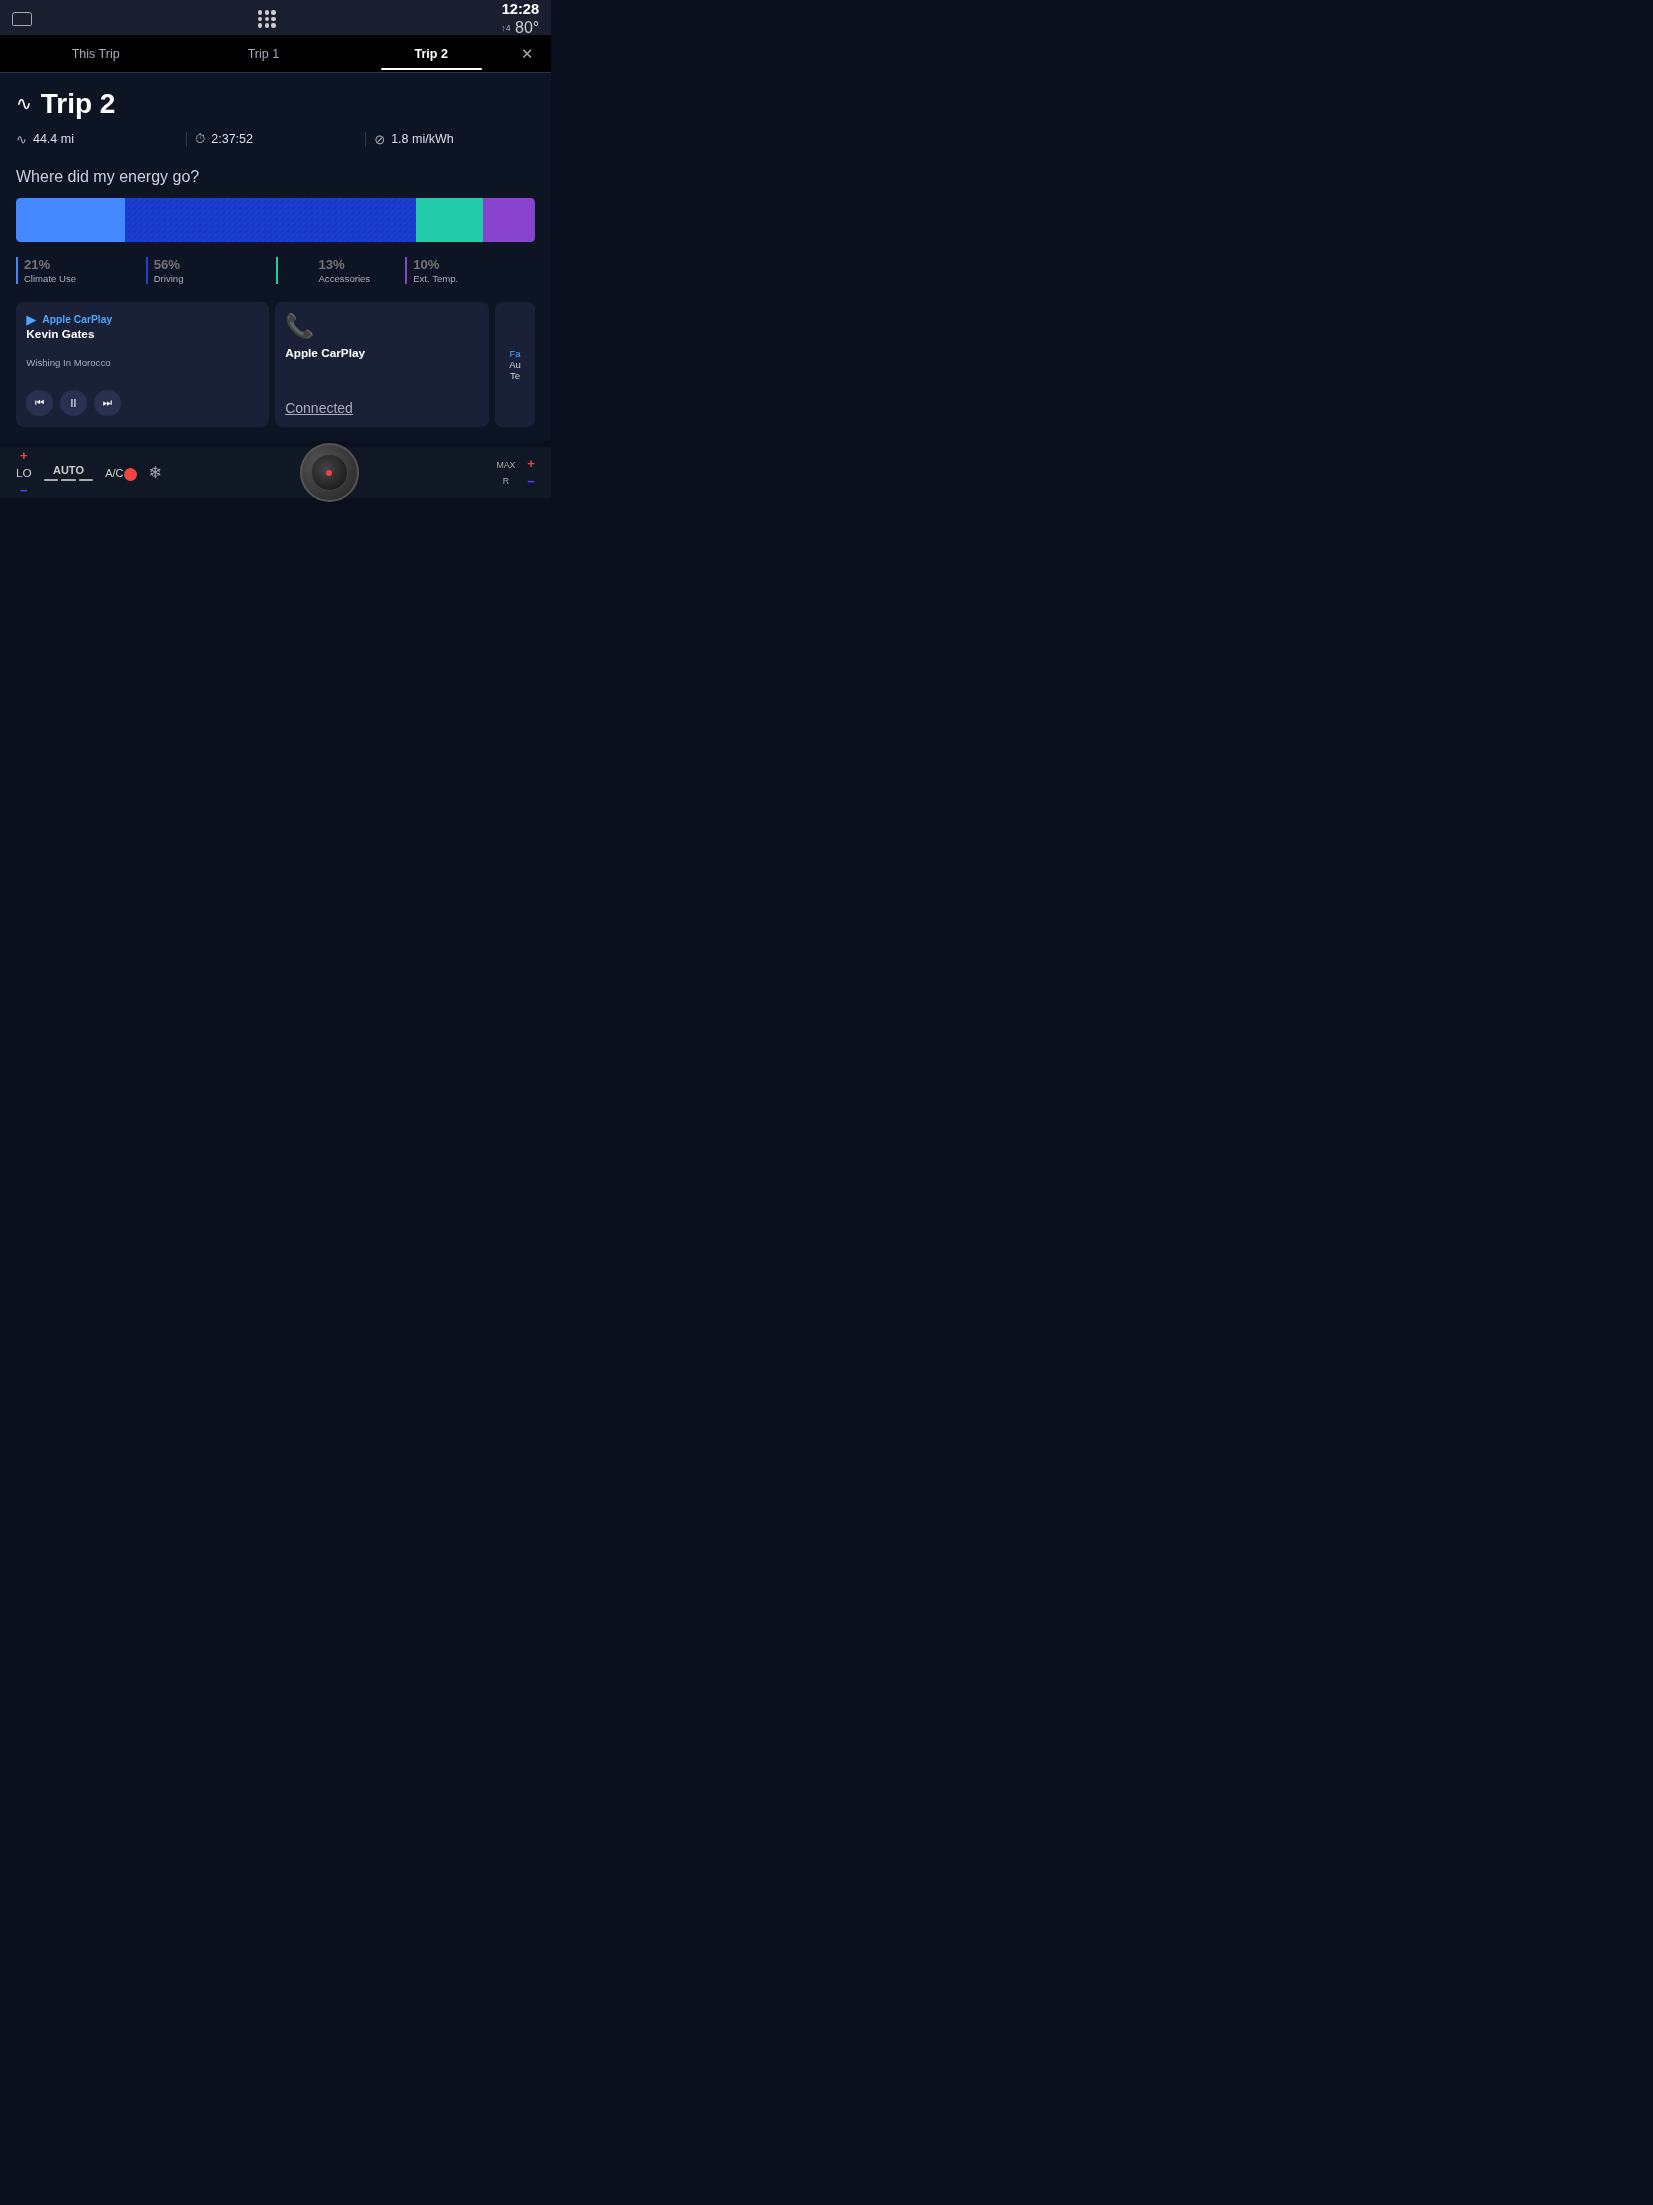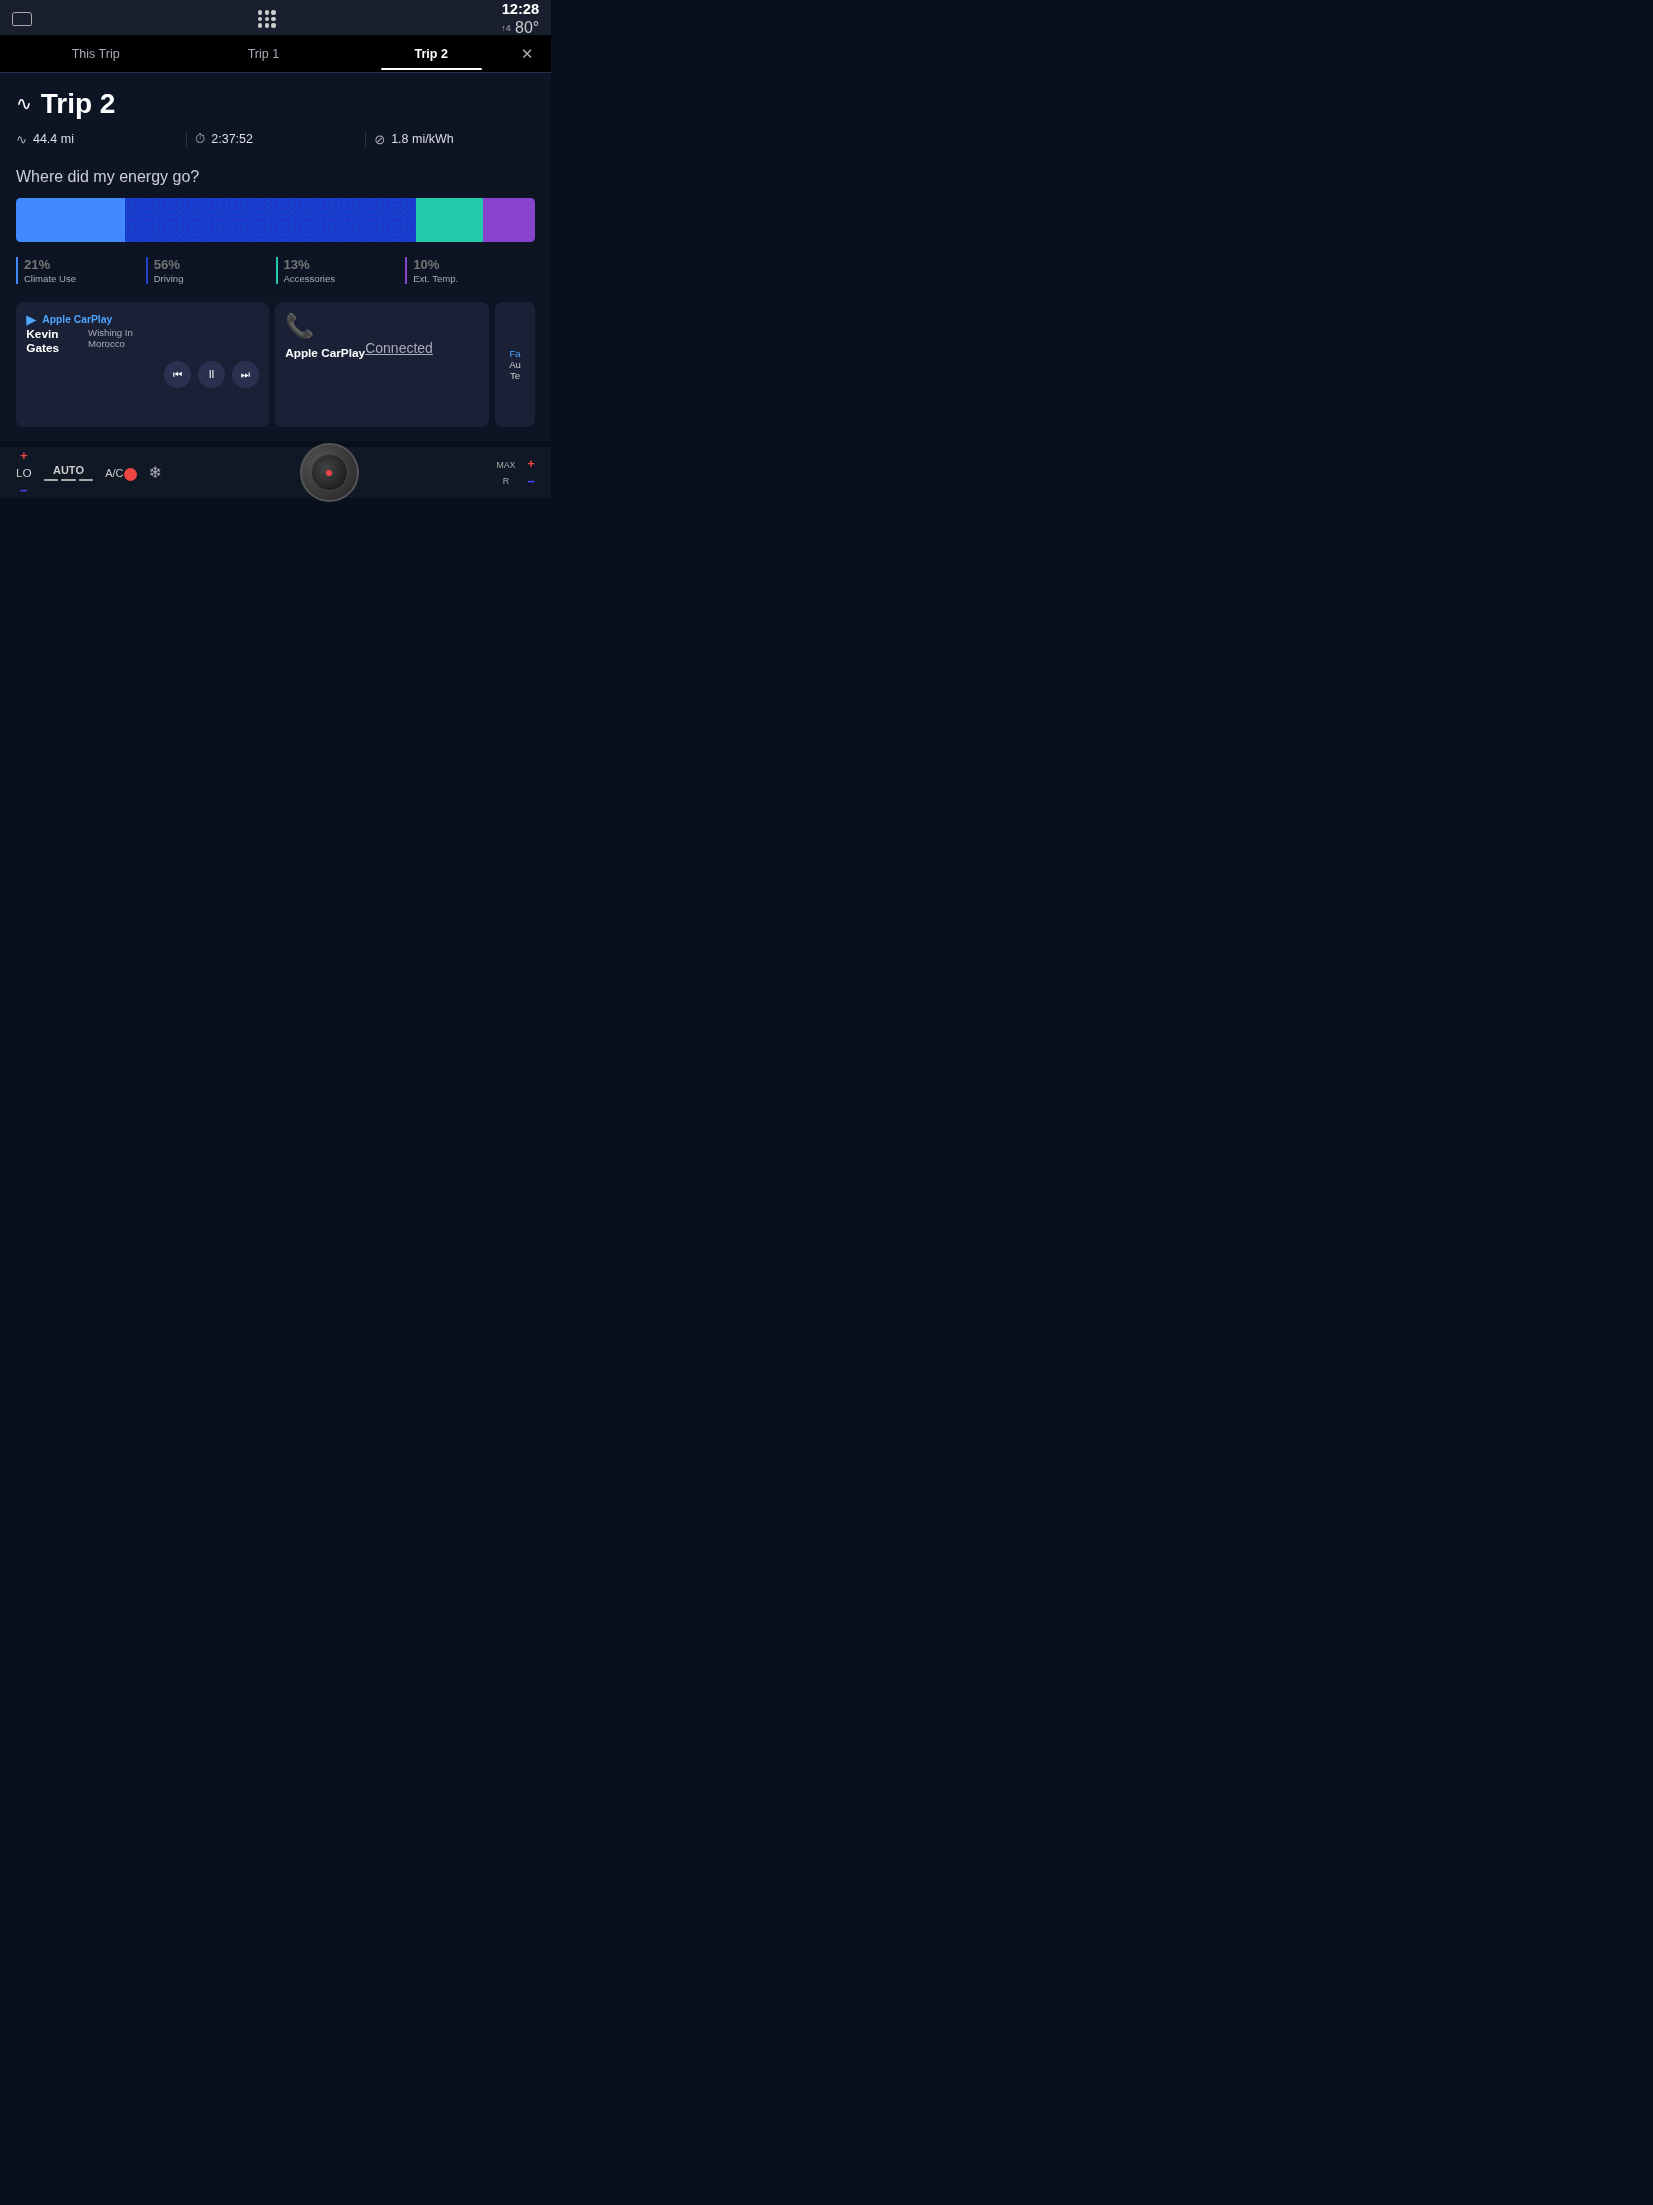--- a/index.html
+++ b/index.html
@@ -260,21 +260,22 @@
     }
 
     .card-title {
       font-size: 10.3px;
       font-weight: 600;
     }
 
     .card-content {
       flex: 1;
       display: flex;
-      justify-content: flex-start;
+      flex-direction: column;
+      justify-content: space-between;
     }
 
     .track-title {
       font-size: 11.8px;
       font-weight: 700;
       color: #fff;
     }
 
     .track-subtitle {
       font-size: 9.6px;
@@ -527,21 +528,21 @@
         <span class="legend-pct">21%</span>
         <span class="legend-label">Climate Use</span>
       </div>
     </div>
     <div class="legend-item" style="border-left-color:#2244cc;">
       <div class="legend-text">
         <span class="legend-pct">56%</span>
         <span class="legend-label">Driving</span>
       </div>
     </div>
-    <div class="legend-item" style="border-left-color:#22ccaa;">
+    <div class="legend-item" style="border-left-color:#22ccaa;justify-content:center;">
       <div class="legend-text">
         <span class="legend-pct">13%</span>
         <span class="legend-label">Accessories</span>
       </div>
     </div>
     <div class="legend-item" style="border-left-color:#8844cc;">
       <div class="legend-text">
         <span class="legend-pct">10%</span>
         <span class="legend-label">Ext. Temp.</span>
       </div>

